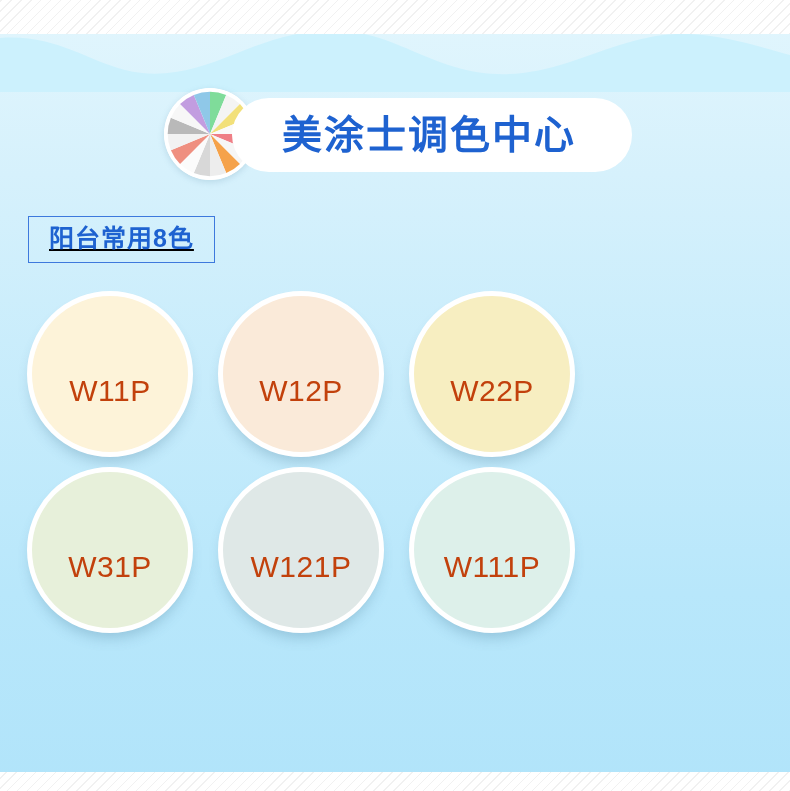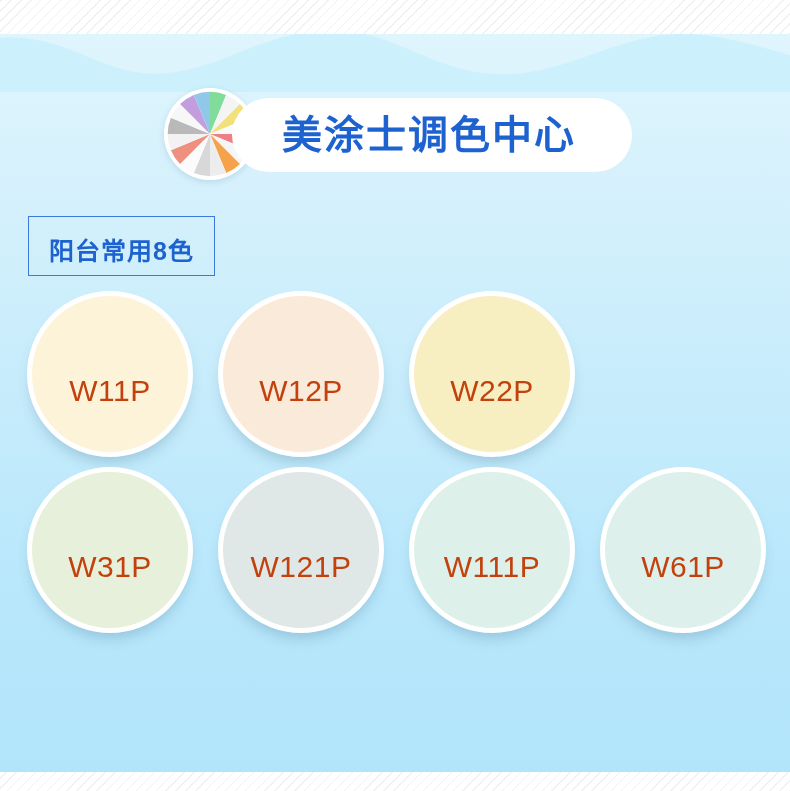--- a/index.html
+++ b/index.html
@@ -94,24 +94,25 @@
     box-shadow: 0 2px 6px rgba(80,130,160,0.22);
     overflow: hidden;
   }
   #color-wheel svg { display: block; }
 
   
   #section-label {
     position: absolute;
     left: 28px;
     top: 216px;
-    padding: 22px 20px 11px 20px;
+    padding: 9px 20px 11px 20px;
     border: 1px solid #3d79dd;
     background: transparent;
     z-index: 10;
+    text-decoration: underline;
   }
   #section-label-text {
     font-size: 25px;
     font-weight: bold;
     color: #1e62d0;
     line-height: 1;
     letter-spacing: 1px;
     white-space: nowrap;
   }
 
@@ -244,23 +245,20 @@
     <div class="swatch-row">
       <div class="swatch" style="background-color: rgb(231, 240, 218);">
         <span class="swatch-label">W31P</span>
       </div>
       <div class="swatch" style="background-color: rgb(223, 232, 231);">
         <span class="swatch-label">W121P</span>
       </div>
       <div class="swatch" style="background-color: rgb(221, 240, 234);">
         <span class="swatch-label">W111P</span>
       </div>
-      <div class="swatch" style="background-color: rgb(221, 240, 236);">
-        <span class="swatch-label">W61P</span>
-      </div>
     </div>
 
   </div>
 
 
   <div class="stripe-band" id="stripe-bottom"></div>
 
 </div>
 
 </body></html>

